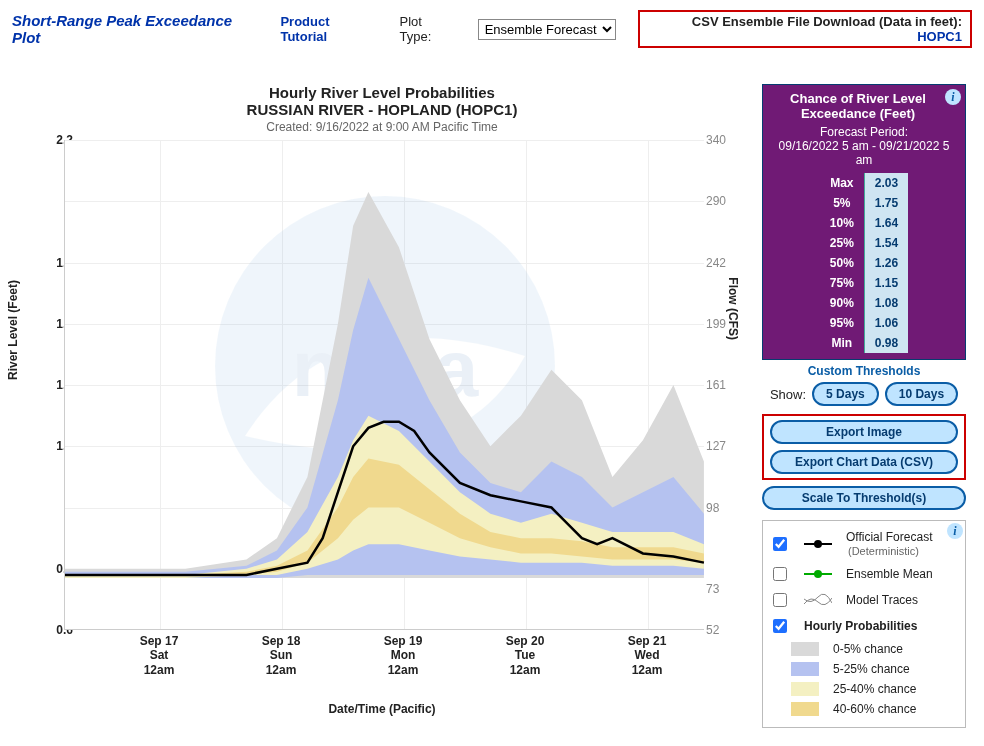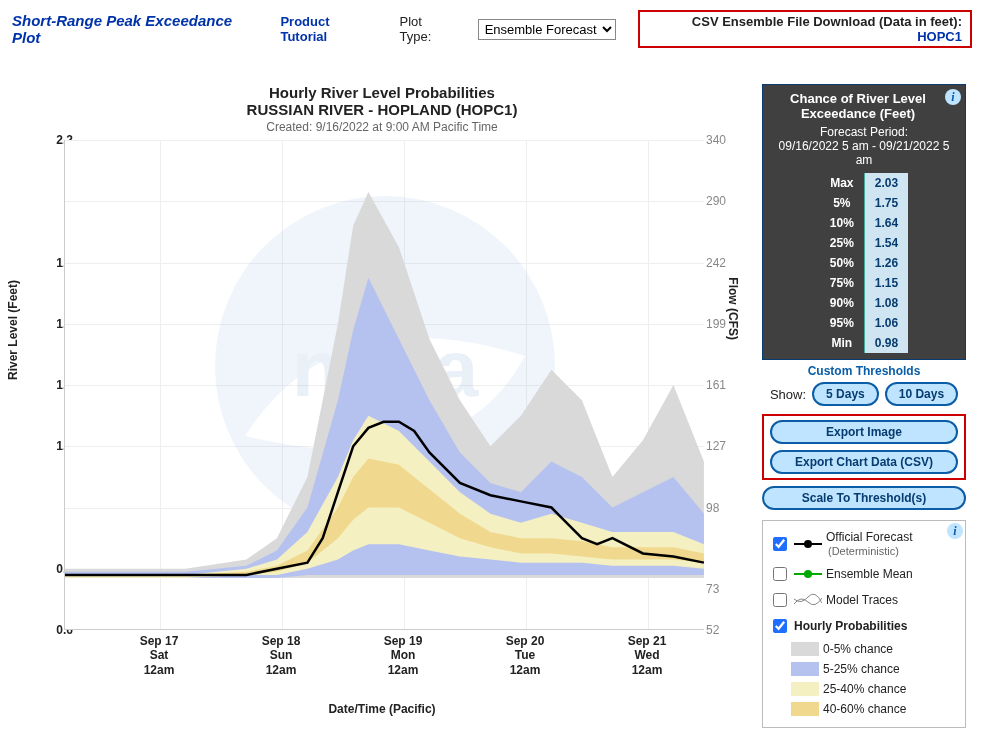--- a/index.html
+++ b/index.html
@@ -138,21 +138,21 @@
     left: 50%; top: 50%;
     transform: translate(-50%,-55%);
     opacity: 0.10;
     pointer-events: none;
   }
   .chart-svg { position:absolute; left:0; top:0; }
 
   
   .side-panel { width: 204px; }
   .exceed-box {
-    background: #404040;
+    background: #701a75;
     color: #fff;
     border: 1px solid #063c70;
     padding-bottom: 6px;
   }
   .exceed-header {
     text-align: center;
     font-weight: bold;
     padding: 6px 18px 2px 6px;
     font-size: 13px;
     position: relative;
@@ -213,21 +213,21 @@
   }
   .pillbtn.wide { width: 100%; }
   .legend-box {
     border: 1px solid #bbb;
     margin-top: 10px;
     padding: 6px 6px 8px;
     position: relative;
   }
   .legend-box .info-icon { top:2px; right:2px; }
   .legend-row {
-    display:flex; align-items:center; gap:4px;
+    display:flex; align-items:center; gap:14px;
     font-size:12px; padding: 3px 0;
   }
   .legend-row .sub { color:#666; font-size:11px; margin-left:2px;}
   .legend-swatch {
     width: 28px; height: 14px; flex-shrink:0;
     display:inline-block;
   }
   .legend-line {
     width: 28px; height: 14px; position:relative; flex-shrink:0;
   }

